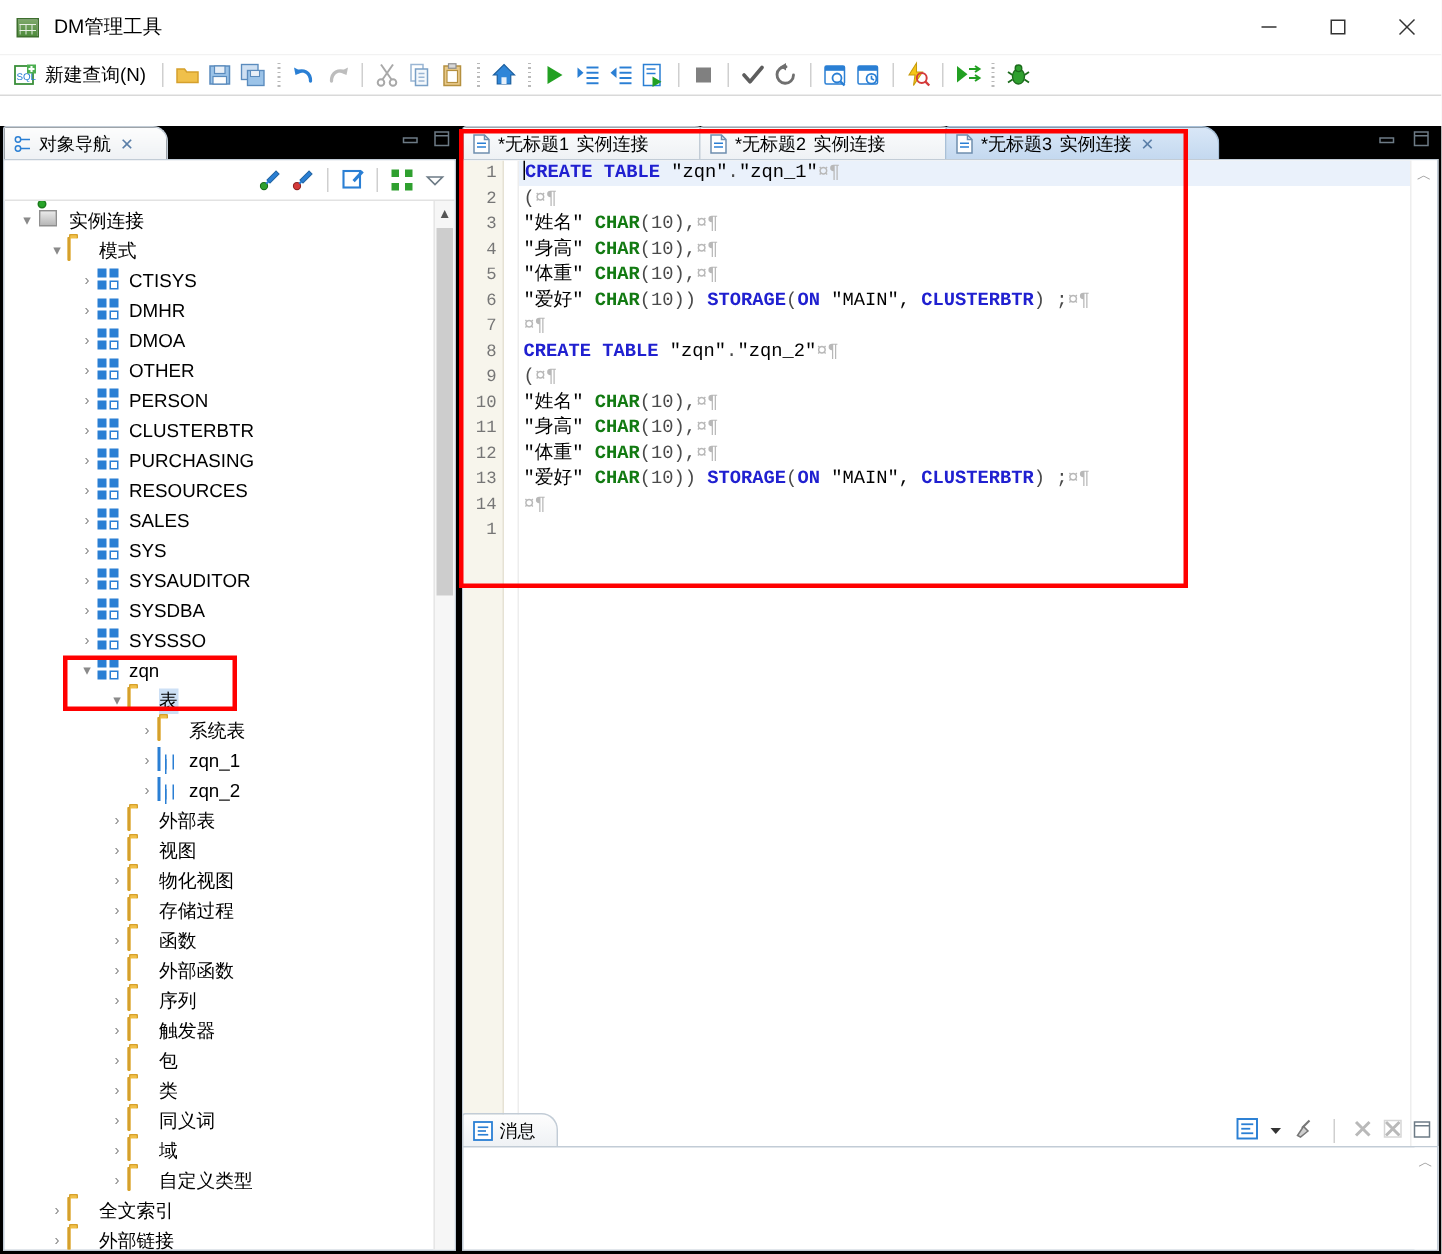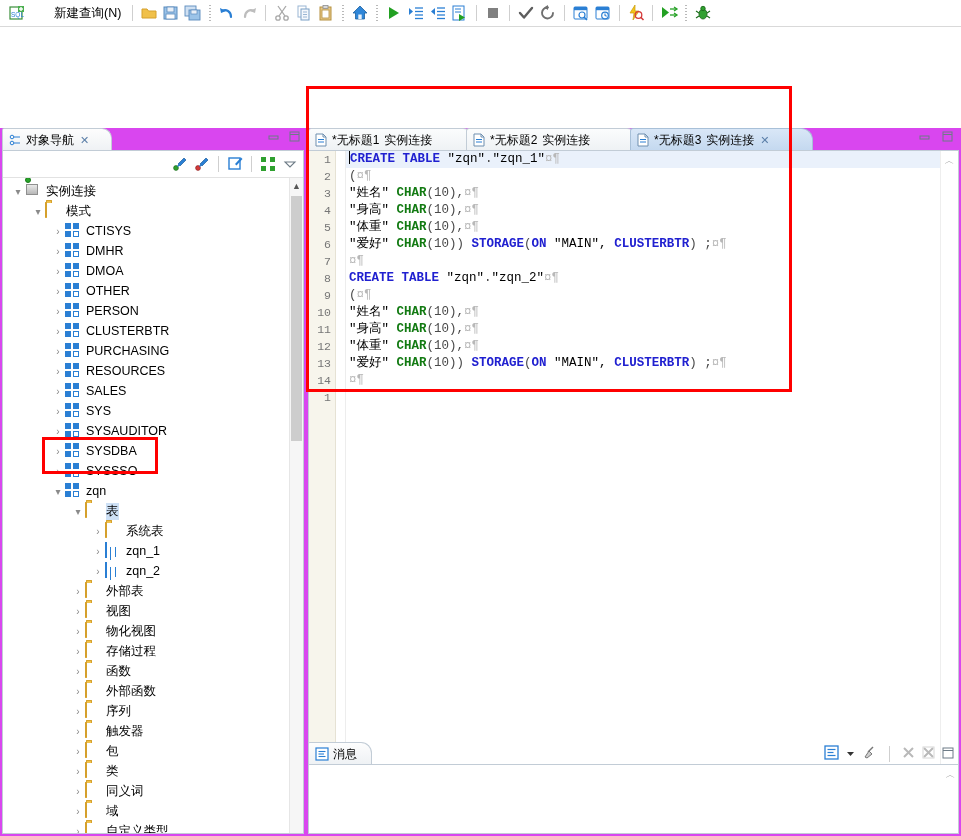--- a/index.html
+++ b/index.html
@@ -25,29 +25,29 @@
   .win-btns{margin-left:auto;display:flex;height:36px;}
   .win-btn{width:46px;height:36px;display:flex;align-items:center;justify-content:center;color:#333;font-size:13px;}
   .win-btn svg{display:block;}
 
   
   .menubar{height:22px;display:flex;align-items:center;padding-left:8px;background:#fff;}
   .menu-item{padding:2px 9px;font-size:12.5px;color:#000;}
 
   
   .toolbar{height:26px;background:#fff;display:flex;align-items:center;padding-left:6px;border-bottom:1px solid #d9d9d9;}
-  .tb-item{display:flex;align-items:center;height:22px;padding:0 2px;gap:24px;}
+  .tb-item{display:flex;align-items:center;height:22px;padding:0 2px;}
   .tb-label{font-size:12.5px;margin-left:4px;margin-right:4px;}
   .tb-sep{width:1px;height:16px;background:#cfcfcf;margin:0 5px;}
   .tb-dots{width:2px;height:16px;margin:0 5px;
      background:repeating-linear-gradient(to bottom,#b9b9b9 0 1px,transparent 1px 3px);}
   .ico{width:18px;height:18px;display:inline-block;position:relative;}
 
   
-  .workspace{position:absolute;left:0;top:84px;right:0;bottom:0;background:#d946ef;margin-top:44px;}
+  .workspace{position:absolute;left:0;top:84px;right:0;bottom:0;background:#000000;}
 
   
   .navview{position:absolute;left:2px;top:0;width:302px;bottom:2px;}
   .viewtabs{height:22px;position:relative;}
   .viewtab{position:absolute;left:0;top:0;height:22px;padding:0 22px 0 6px;
      background:linear-gradient(#fdfdfd,#eef1f4);
      border:1px solid #c2ccd6;border-bottom:none;border-radius:2px 10px 0 0;
      display:flex;align-items:center;font-size:12px;}
   .viewtab .vt-ico{width:13px;height:13px;margin-right:4px;position:relative;}
   .viewtab .vt-close{margin-left:6px;color:#5b7fa8;font-size:11px;}
@@ -139,20 +139,44 @@
   .redbox{position:absolute;border:3px solid #f00;box-sizing:border-box;pointer-events:none;z-index:40;}
 
   
   svg{overflow:visible;}
 </style>
 </head>
 <body>
 
 <div class="app">
 
+  <div class="titlebar">
+    <div class="title-icon">
+        <div class="grid"></div>
+      </div>
+    <div class="title-text">DM管理工具</div>
+    <div class="win-btns">
+      <div class="win-btn">
+        <svg width="12" height="12" viewBox="0 0 12 12">
+            <line x1="1" y1="6" x2="11" y2="6" stroke="#333" stroke-width="1"></line>
+          </svg>
+      </div>
+      <div class="win-btn">
+        <svg width="12" height="12" viewBox="0 0 12 12">
+            <rect x="1.5" y="1.5" width="9" height="9" fill="none" stroke="#333" stroke-width="1"></rect>
+          </svg>
+      </div>
+      <div class="win-btn">
+        <svg width="12" height="12" viewBox="0 0 12 12">
+            <line x1="1" y1="1" x2="11" y2="11" stroke="#333" stroke-width="1"></line>
+            <line x1="11" y1="1" x2="1" y2="11" stroke="#333" stroke-width="1"></line>
+          </svg>
+      </div>
+    </div>
+  </div>
 
 
   <div class="toolbar">
 
     <div class="tb-item">
       <span class="ico">
         <svg width="18" height="18" viewBox="0 0 18 18">
           <rect x="2" y="3" width="12" height="12" fill="#fff" stroke="#3a8f3a" stroke-width="1.2"></rect>
           <text x="3" y="12.5" font-size="6.5" fill="#2a7fd4" font-family="Liberation Sans">SQL</text>
           <rect x="10" y="2" width="6" height="6" fill="#4caf50"></rect>

